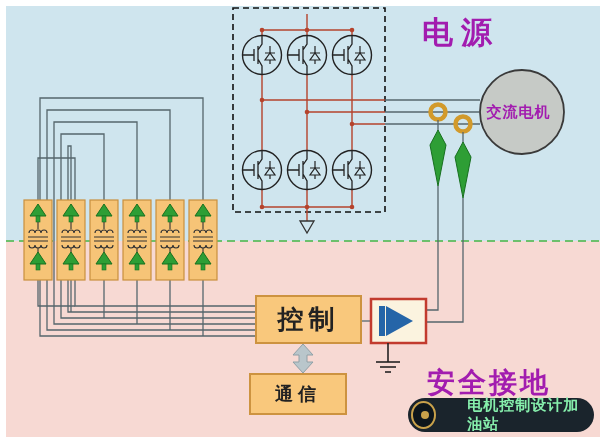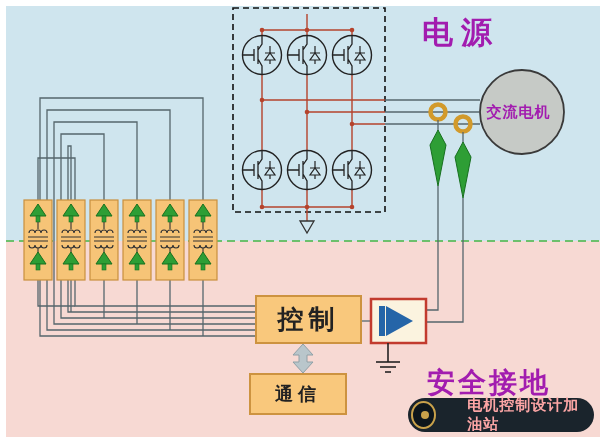--- a/index.html
+++ b/index.html
@@ -52,21 +52,21 @@
     box-sizing:border-box;
     position:relative;
   }
   .watermark-logo::after{
     content:"";
     position:absolute;left:8px;top:8px;width:8px;height:8px;
     border-radius:50%;
     background:#c9a24b;
   }
   .watermark-text{
-    color:#fca5a5;font-size:15px;font-weight:bold;
+    color:#86efac;font-size:15px;font-weight:bold;
     letter-spacing:1px;margin-left:7px;padding-left:24px;
   }
 </style>
 </head>
 <body>
 
 <div class="stage">
 
   <div class="bg-top"></div>
   <div class="bg-bottom"></div>

